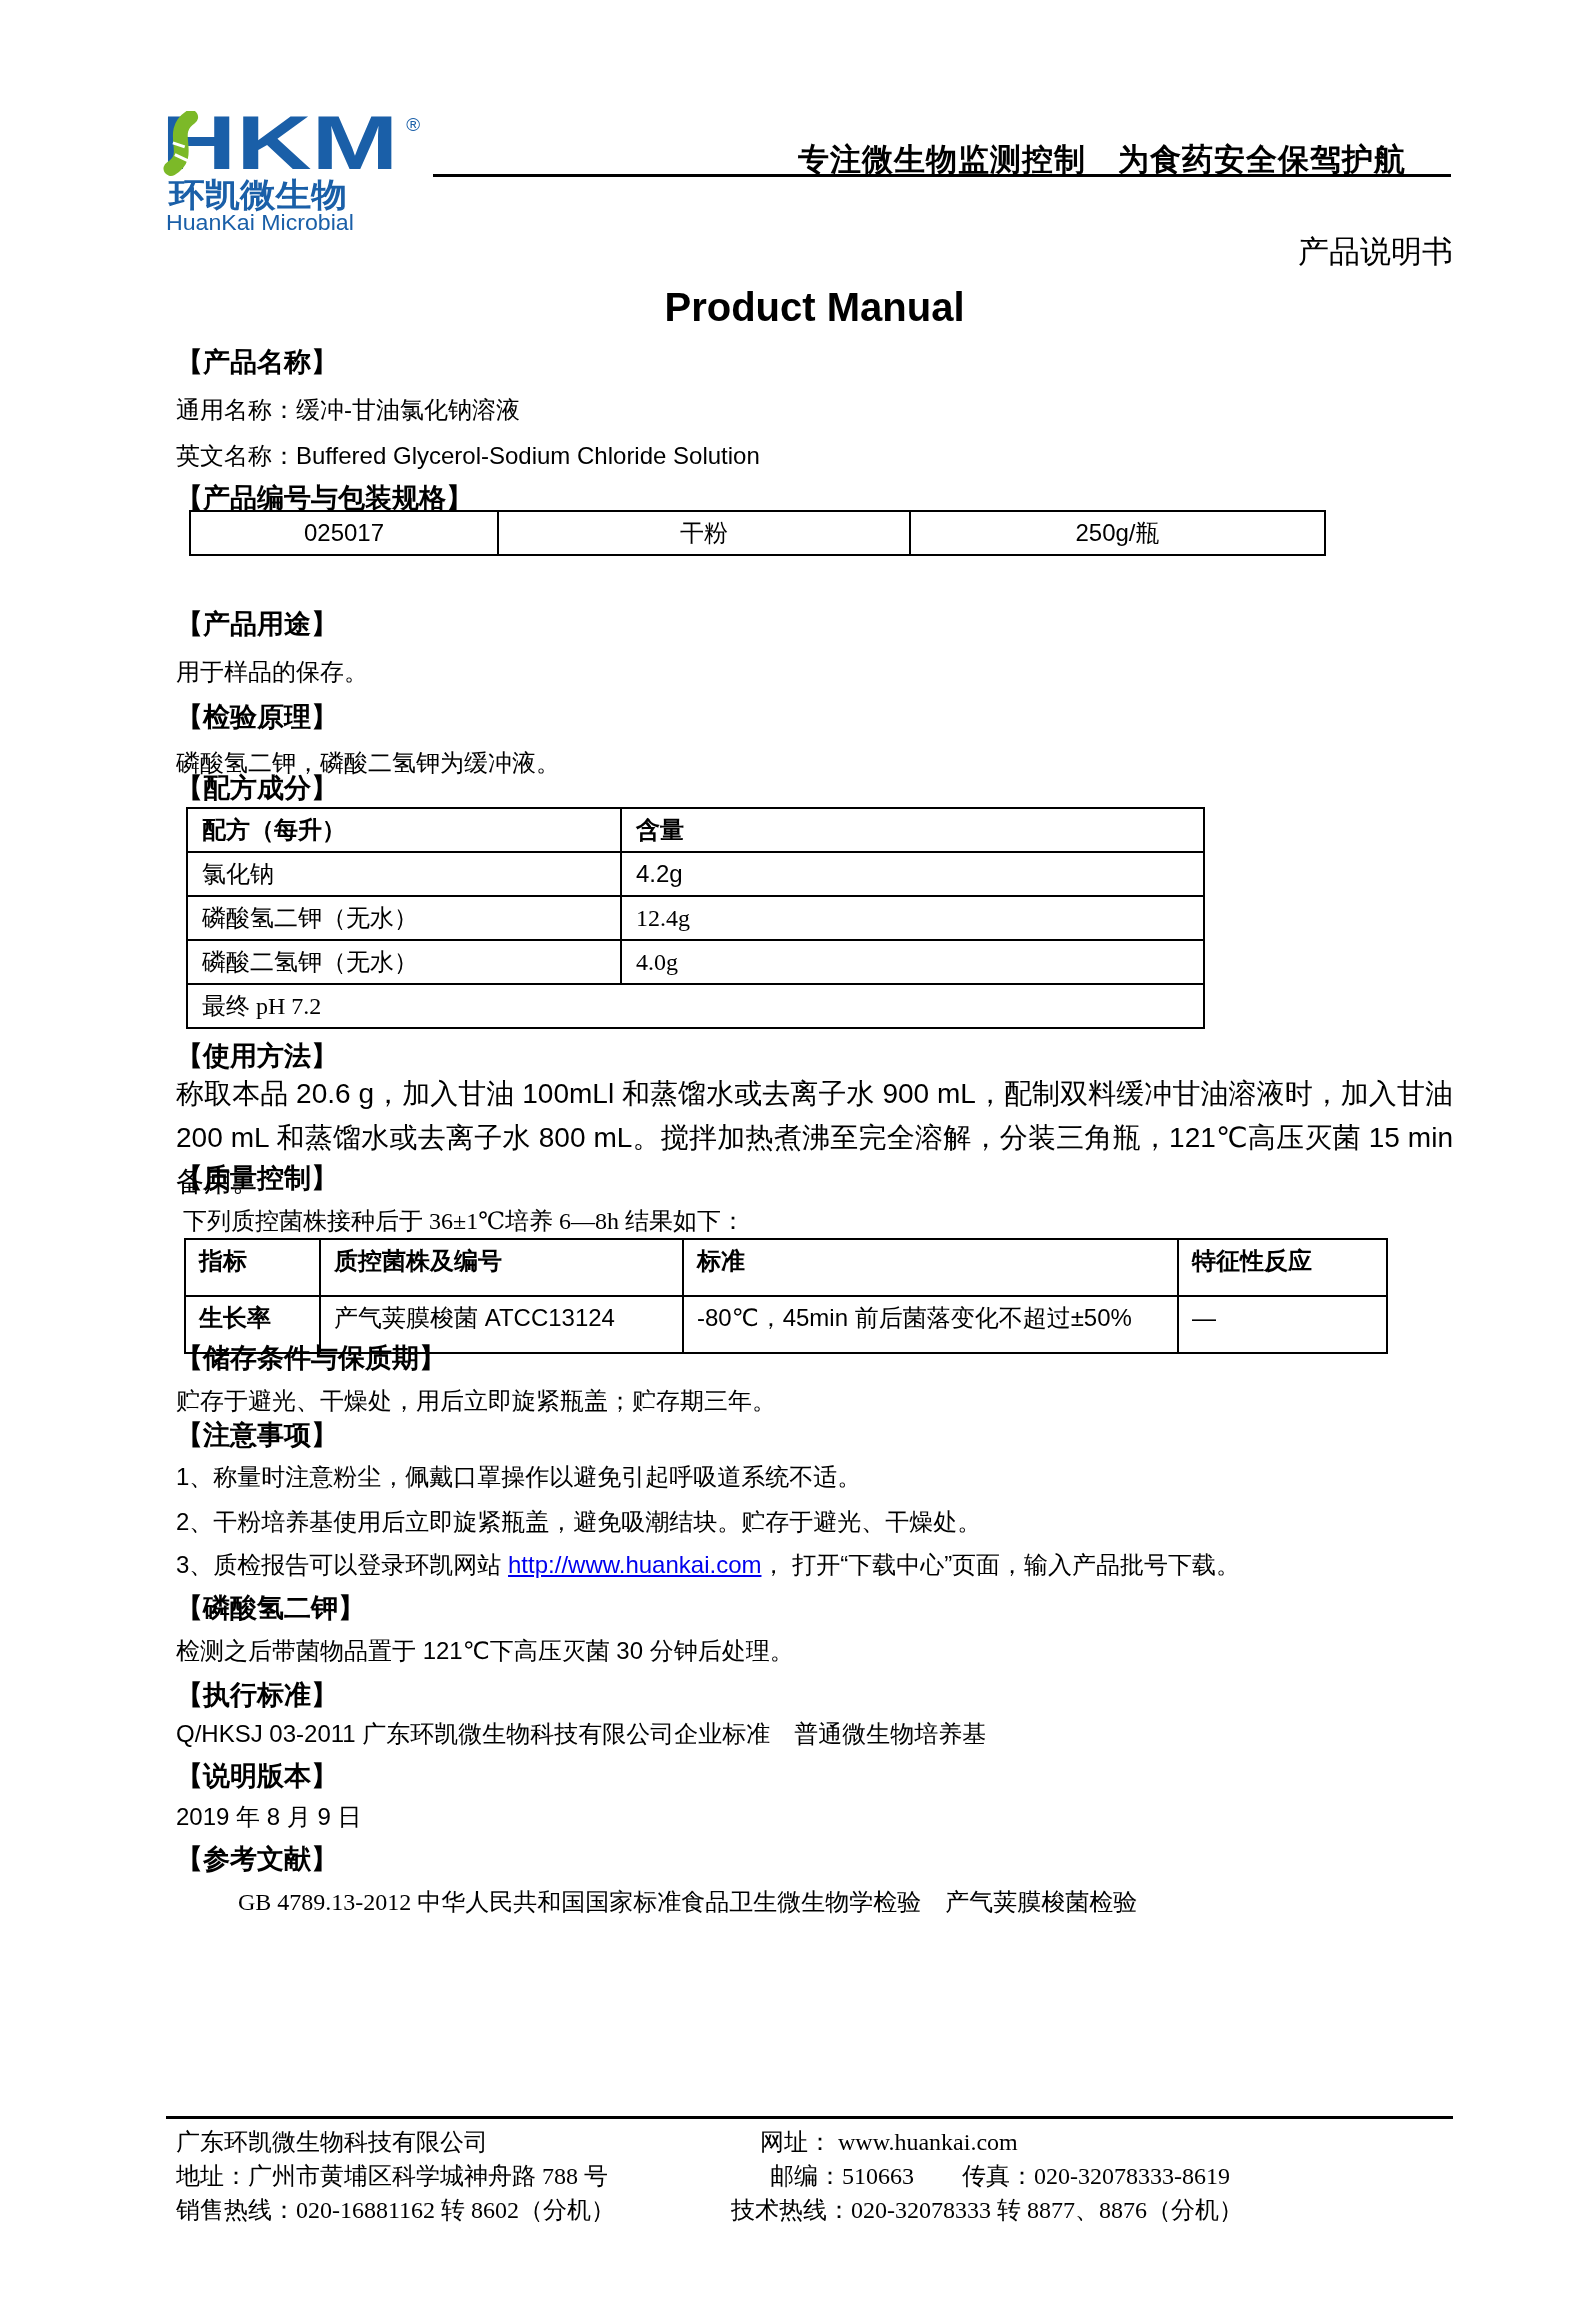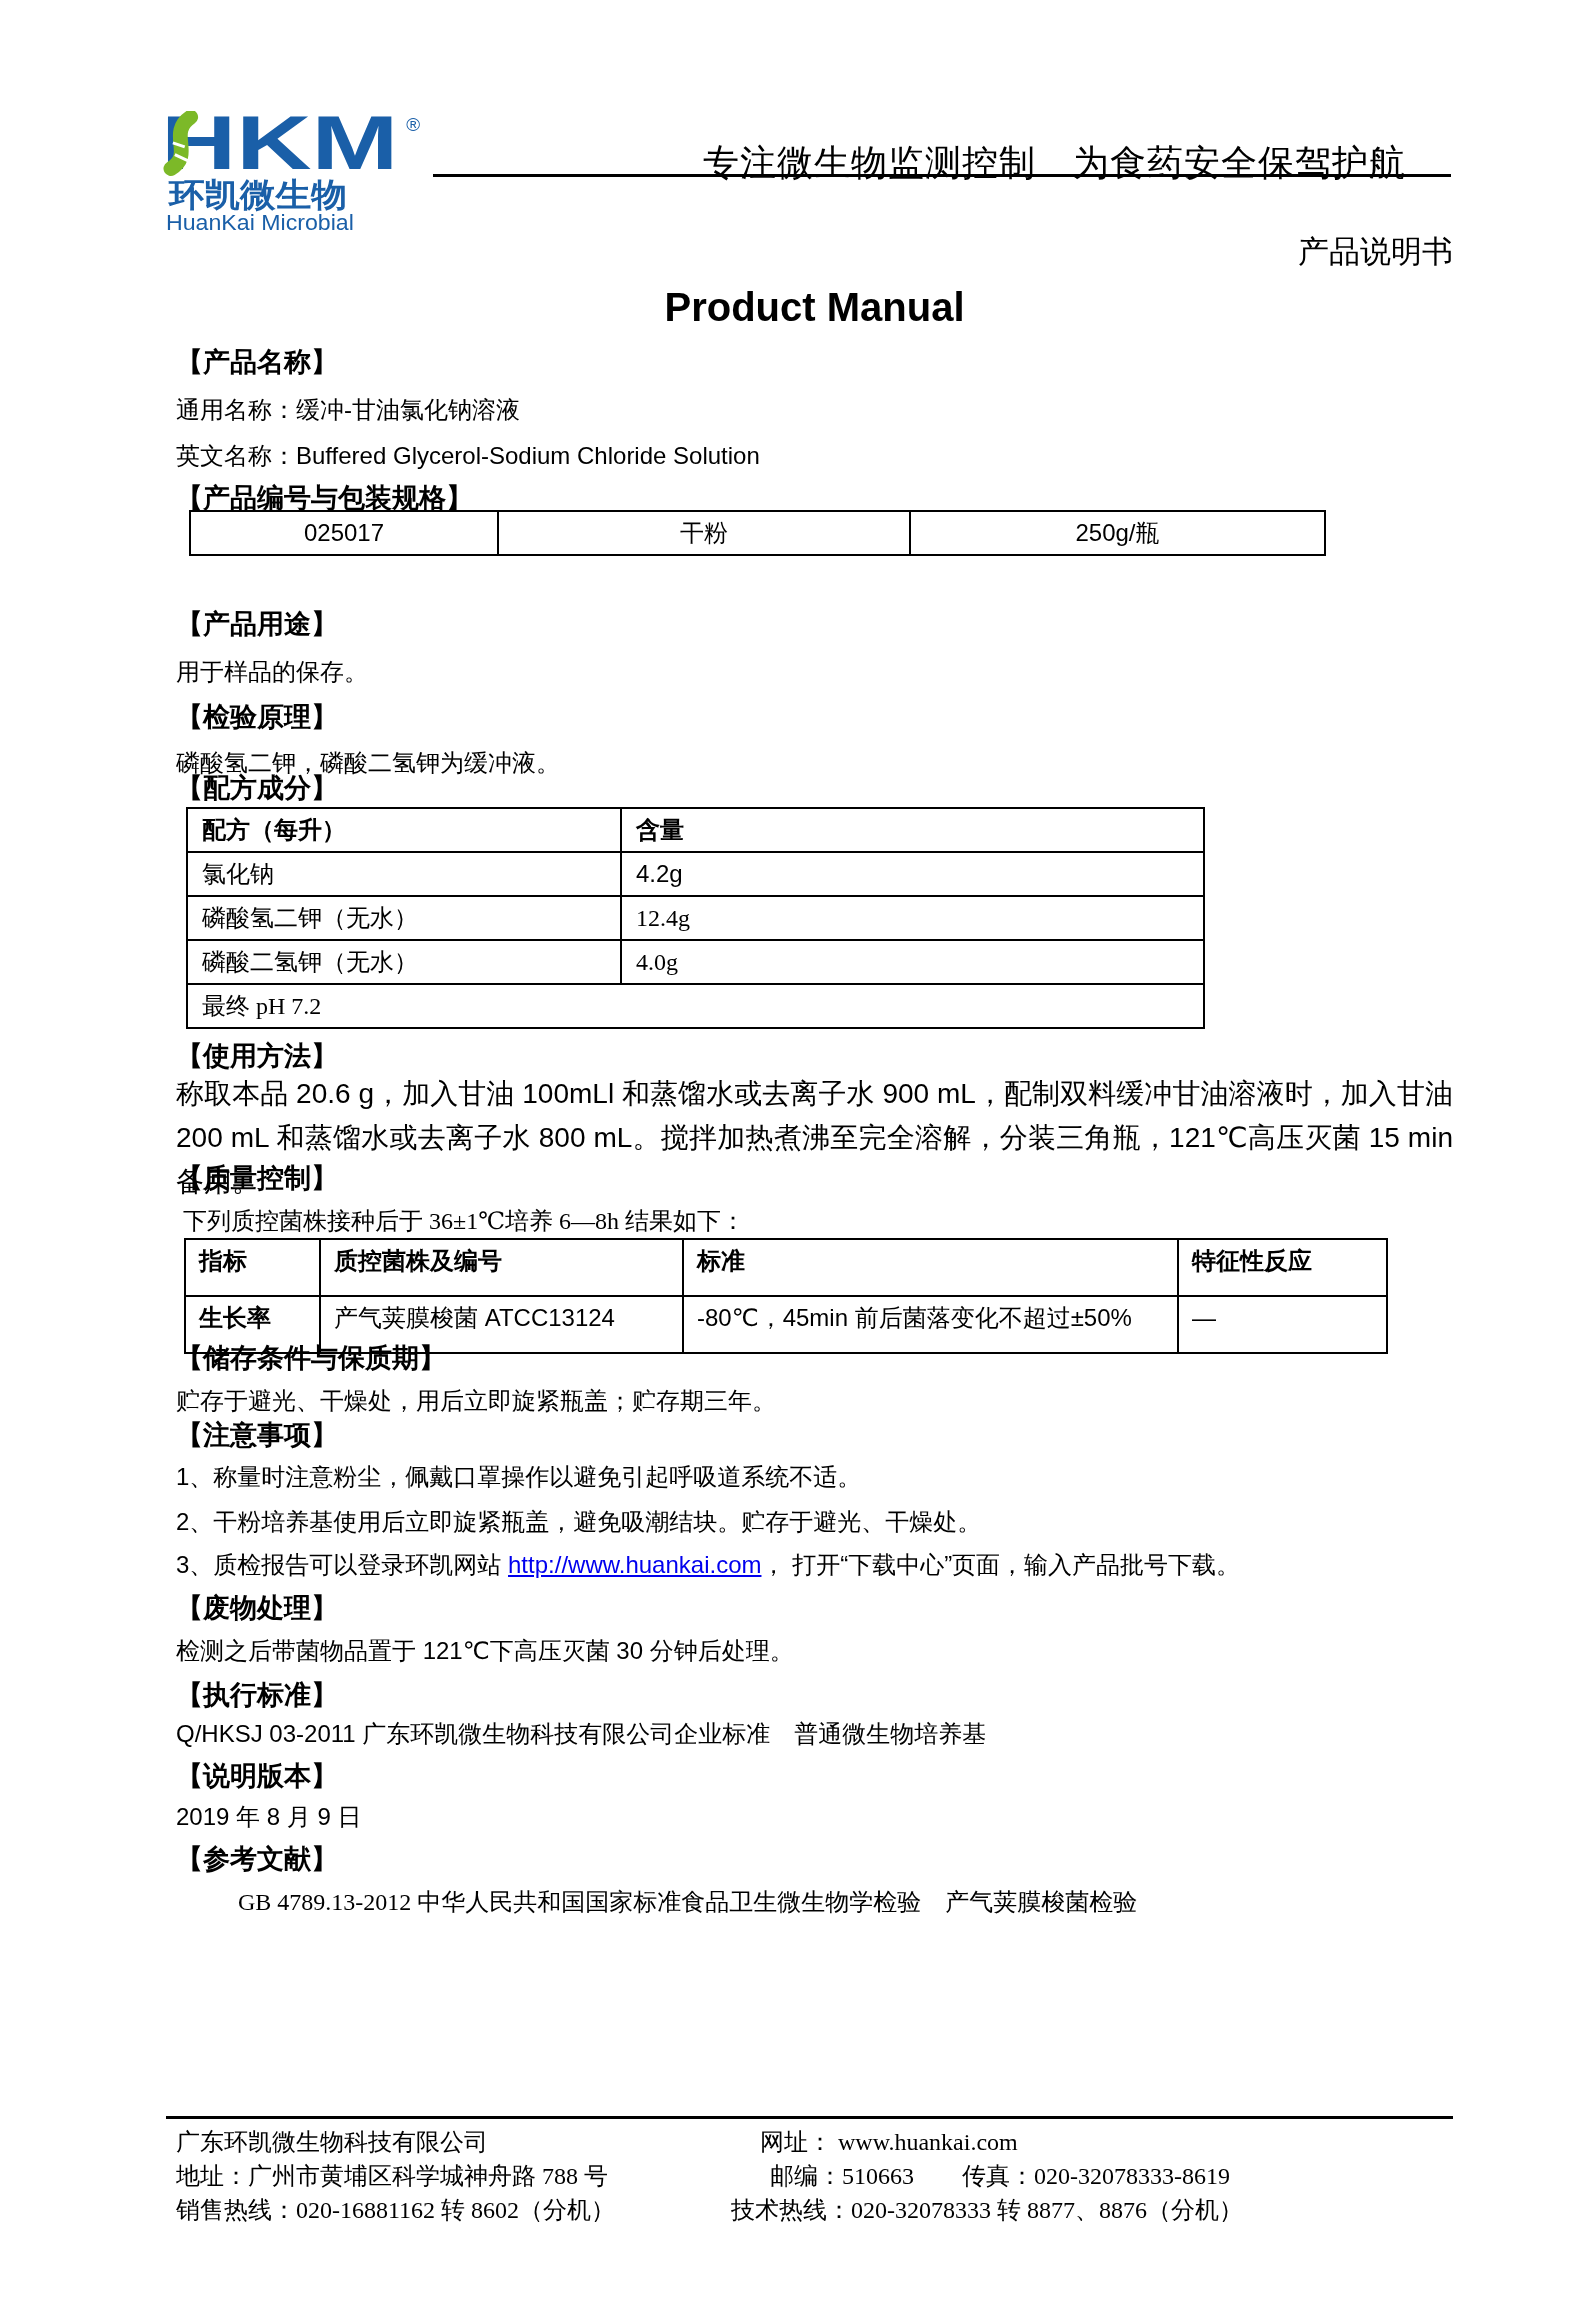--- a/index.html
+++ b/index.html
@@ -2,21 +2,21 @@
 <html><head>
 <meta charset="utf-8">
 <style>
   html,body{margin:0;padding:0;background:#fff;}
   .page{position:relative;width:1571px;height:2319px;background:#ffffff;
         font-family:"Liberation Sans","DejaVu Sans",sans-serif;color:#000;overflow:hidden;}
   .abs{position:absolute;}
   .sec-h{font-size:27px;font-weight:700;white-space:nowrap;line-height:1.1;}
   .body-line{font-size:24px;white-space:nowrap;line-height:1.2;}
   .serif{font-family:"Liberation Serif","DejaVu Serif",serif;}
-  .tagline{font-size:36px;font-weight:400;letter-spacing:1px;white-space:nowrap;margin-left:36px;}
+  .tagline{font-size:31px;font-weight:700;letter-spacing:1px;white-space:nowrap;margin-left:36px;}
   .hrule{background:#000;height:3px;}
   .title-cn{width:1277px;text-align:right;font-size:31px;font-weight:400;line-height:1;}
   .title-en{width:1277px;text-align:center;font-size:40px;font-weight:700;line-height:1;}
   table{border-collapse:collapse;table-layout:fixed;}
   th,td{border:2px solid #000;font-weight:400;overflow:hidden;}
   .t-center th,.t-center td{text-align:center;}
   th{font-weight:700;}
   .t1{width:1135px;}
   .t1 th{height:41px;font-size:24px;}
   .t1 td{height:40px;font-size:24px;}
@@ -138,21 +138,21 @@
   <div class="abs sec-h" style="left:176px;top:1344px;">【储存条件与保质期】</div>
   <div class="abs body-line" style="left:176px;top:1387px;">贮存于避光、干燥处，用后立即旋紧瓶盖；贮存期三年。</div>
 
   <div class="abs sec-h" style="left:176px;top:1421px;">【注意事项】</div>
   <div class="abs body-line" style="left:176px;top:1463px;">1、称量时注意粉尘，佩戴口罩操作以避免引起呼吸道系统不适。</div>
   <div class="abs body-line" style="left:176px;top:1508px;">2、干粉培养基使用后立即旋紧瓶盖，避免吸潮结块。贮存于避光、干燥处。</div>
   <div class="abs body-line" style="left:176px;top:1551px;">
     <span>3、质检报告可以登录环凯网站 </span><a class="doclink" href="#" style="color:#0000ee;">http://www.huankai.com</a><span>， 打开“下载中心”页面，输入产品批号下载。</span>
   </div>
 
-  <div class="abs sec-h" style="left:176px;top:1594px;">【废物处理】</div>
+  <div class="abs sec-h" style="left:176px;top:1594px;">【磷酸氢二钾】</div>
   <div class="abs body-line" style="left:176px;top:1637px;">检测之后带菌物品置于 121℃下高压灭菌 30 分钟后处理。</div>
 
   <div class="abs sec-h" style="left:176px;top:1681px;">【执行标准】</div>
   <div class="abs body-line" style="left:176px;top:1720px;">Q/HKSJ 03-2011 广东环凯微生物科技有限公司企业标准　普通微生物培养基</div>
 
   <div class="abs sec-h" style="left:176px;top:1762px;">【说明版本】</div>
   <div class="abs body-line" style="left:176px;top:1803px;">2019 年 8 月 9 日</div>
 
   <div class="abs sec-h" style="left:176px;top:1845px;">【参考文献】</div>
   <div class="abs body-line serif" style="left:194px;top:1888px;margin-left:44px;">GB 4789.13-2012 中华人民共和国国家标准食品卫生微生物学检验　产气荚膜梭菌检验</div>

